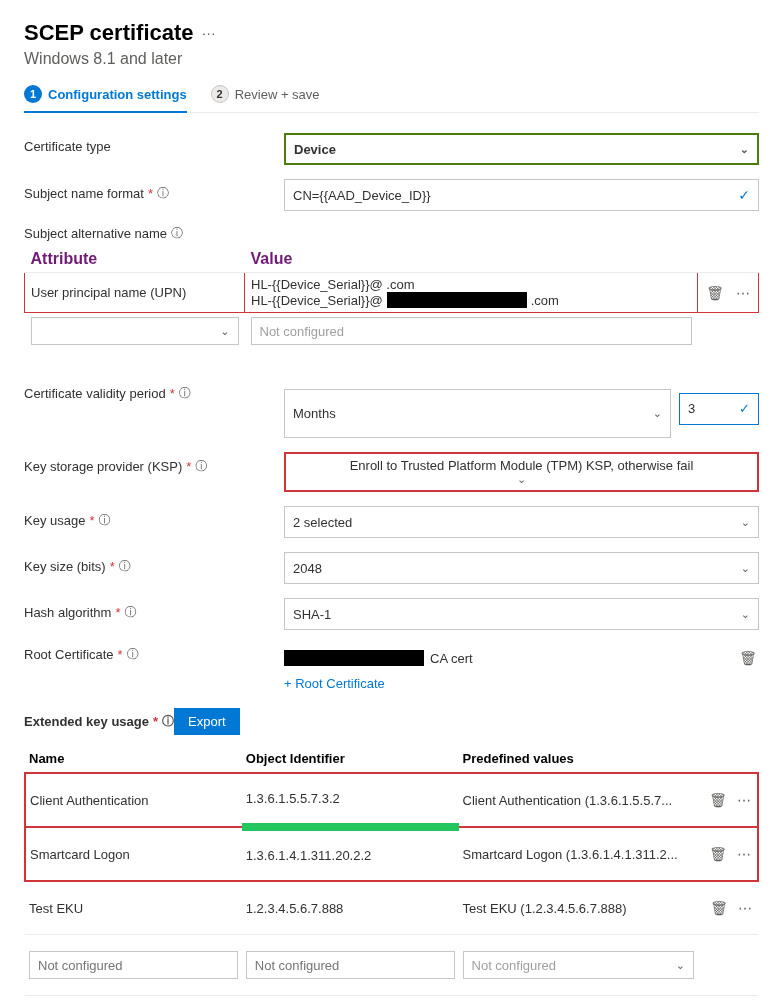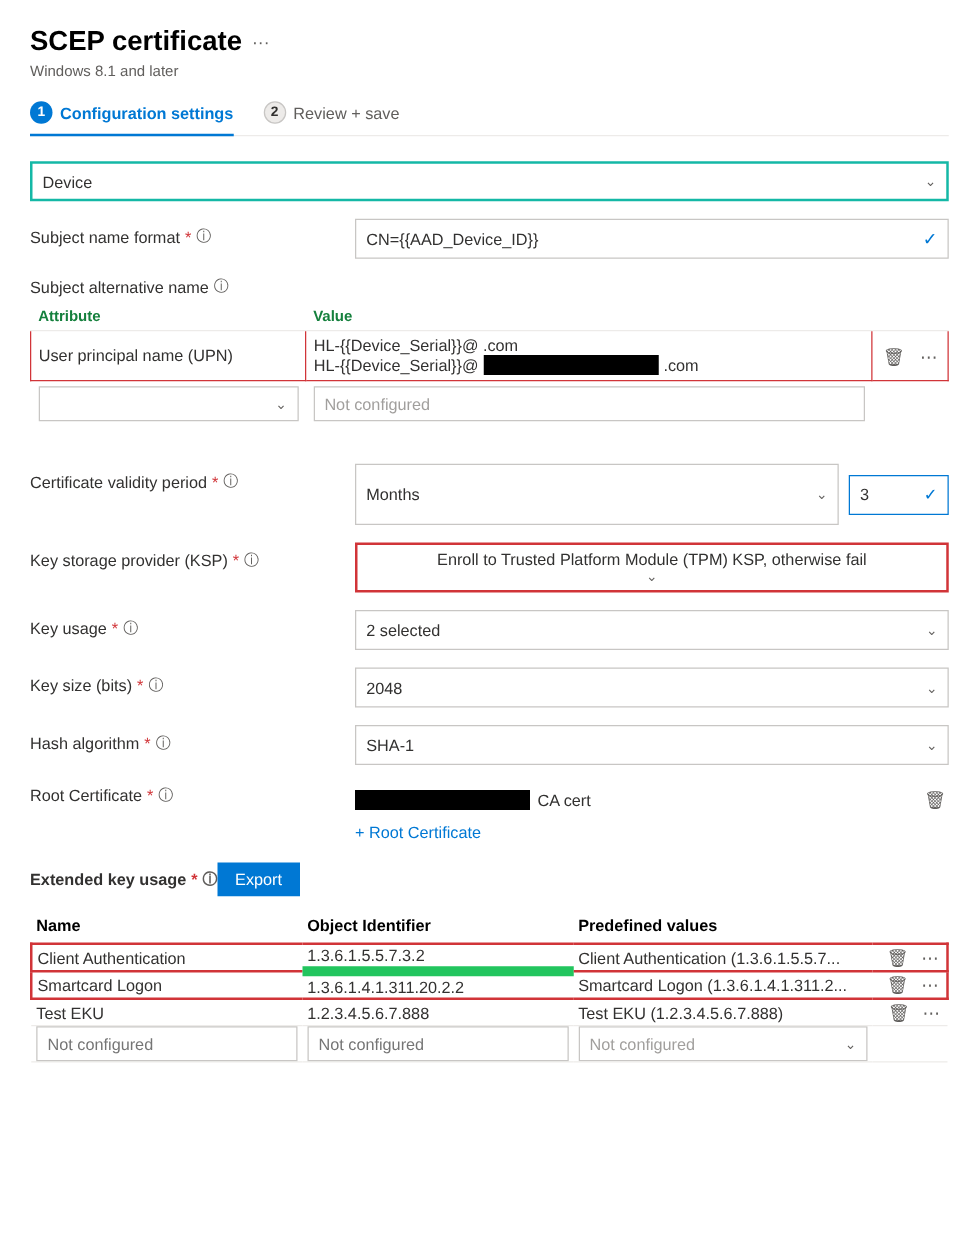--- a/index.html
+++ b/index.html
@@ -13,21 +13,21 @@
     }
     .page-title {
       font-size: 22px;
       font-weight: 600;
       color: #000;
       display: flex;
       align-items: center;
       gap: 8px;
     }
     .page-subtitle {
-      font-size: 12px;
+      font-size: 16px;
       color: #605e5c;
       margin-top: 2px;
       margin-bottom: 16px;
     }
     .more-icon { color: #605e5c; font-size: 14px; cursor: pointer; }
     .tabs {
       display: flex;
       gap: 24px;
       border-bottom: 1px solid #edebe9;
       margin-bottom: 20px;
@@ -87,32 +87,32 @@
     .dropdown {
       display: flex;
       align-items: center;
       justify-content: space-between;
       border: 1px solid #c8c6c4;
       padding: 4px 8px;
       background: #fff;
       min-height: 32px;
       cursor: pointer;
     }
-    .dropdown.highlighted { border: 2px solid #14b8a6; }
+    .dropdown.highlighted { border: 2px solid #4d7c0f; font-weight: bold; }
     .dropdown-caret { color: #605e5c; font-size: 11px; }
     .dropdown-check { color: #0078d4; font-size: 14px; }
 
     .san-section { margin-bottom: 14px; }
     .san-header { font-size: 13px; color: #323130; margin-bottom: 4px; display: flex; align-items: center; gap: 4px; }
     .san-table { width: 100%; border-collapse: collapse; }
     .san-table th {
       text-align: left;
-      font-size: 12px;
+      font-size: 16px;
       font-weight: 600;
-      color: #15803d;
+      color: #701a75;
       padding: 4px 6px;
       border-bottom: 1px solid #edebe9;
     }
     .san-row td {
       padding: 4px 6px;
       border: 1px solid #edebe9;
     }
     .san-row.highlighted td { border-color: #d13438; }
     .san-row td:first-child { width: 220px; }
     .san-actions {
@@ -133,20 +133,21 @@
     }
     .validity-dropdown {
       flex: 1;
       display: flex;
       align-items: center;
       justify-content: space-between;
       border: 1px solid #c8c6c4;
       padding: 16px 8px;
       min-height: 32px;
       cursor: pointer;
+      margin-top: 10px;
     }
     .validity-number {
       width: 80px;
       display: flex;
       align-items: center;
       justify-content: space-between;
       border: 1px solid #0078d4;
       padding: 4px 8px;
       min-height: 32px;
     }
@@ -207,21 +208,21 @@
 
     .eku-table { width: 100%; border-collapse: collapse; }
     .eku-table th {
       text-align: left;
       font-size: 13px;
       font-weight: 600;
       padding: 6px 4px;
       color: #000000;
     }
     .eku-table td {
-      padding: 0 4px;
+      padding: 16px 4px;
       font-size: 13px;
       vertical-align: middle;
       margin-left: 20px;
     }
     .eku-row.highlighted { border: 2px solid #d13438; }
     .eku-row.highlighted td { border-top: 2px solid #d13438; border-bottom: 2px solid #d13438; }
     .eku-row.highlighted td:first-child { border-left: 2px solid #d13438; }
     .eku-row.highlighted td:last-child { border-right: 2px solid #d13438; }
     .eku-row td { border-bottom: 1px solid #edebe9; }
     .eku-actions {
@@ -272,20 +273,23 @@
     <span class="tab-circle blue">1</span>
     <span>Configuration settings</span>
   </div>
   <div class="tab">
     <span class="tab-circle gray">2</span>
     <span>Review + save</span>
   </div>
 </div>
 
 <div class="form-row">
+  <div class="form-label">
+    <span>Certificate type</span>
+  </div>
   <div class="form-control">
     <div class="dropdown highlighted">
       <span>Device</span>
       <span class="dropdown-caret">⌄</span>
     </div>
   </div>
 </div>
 
 <div class="form-row">
   <div class="form-label">

